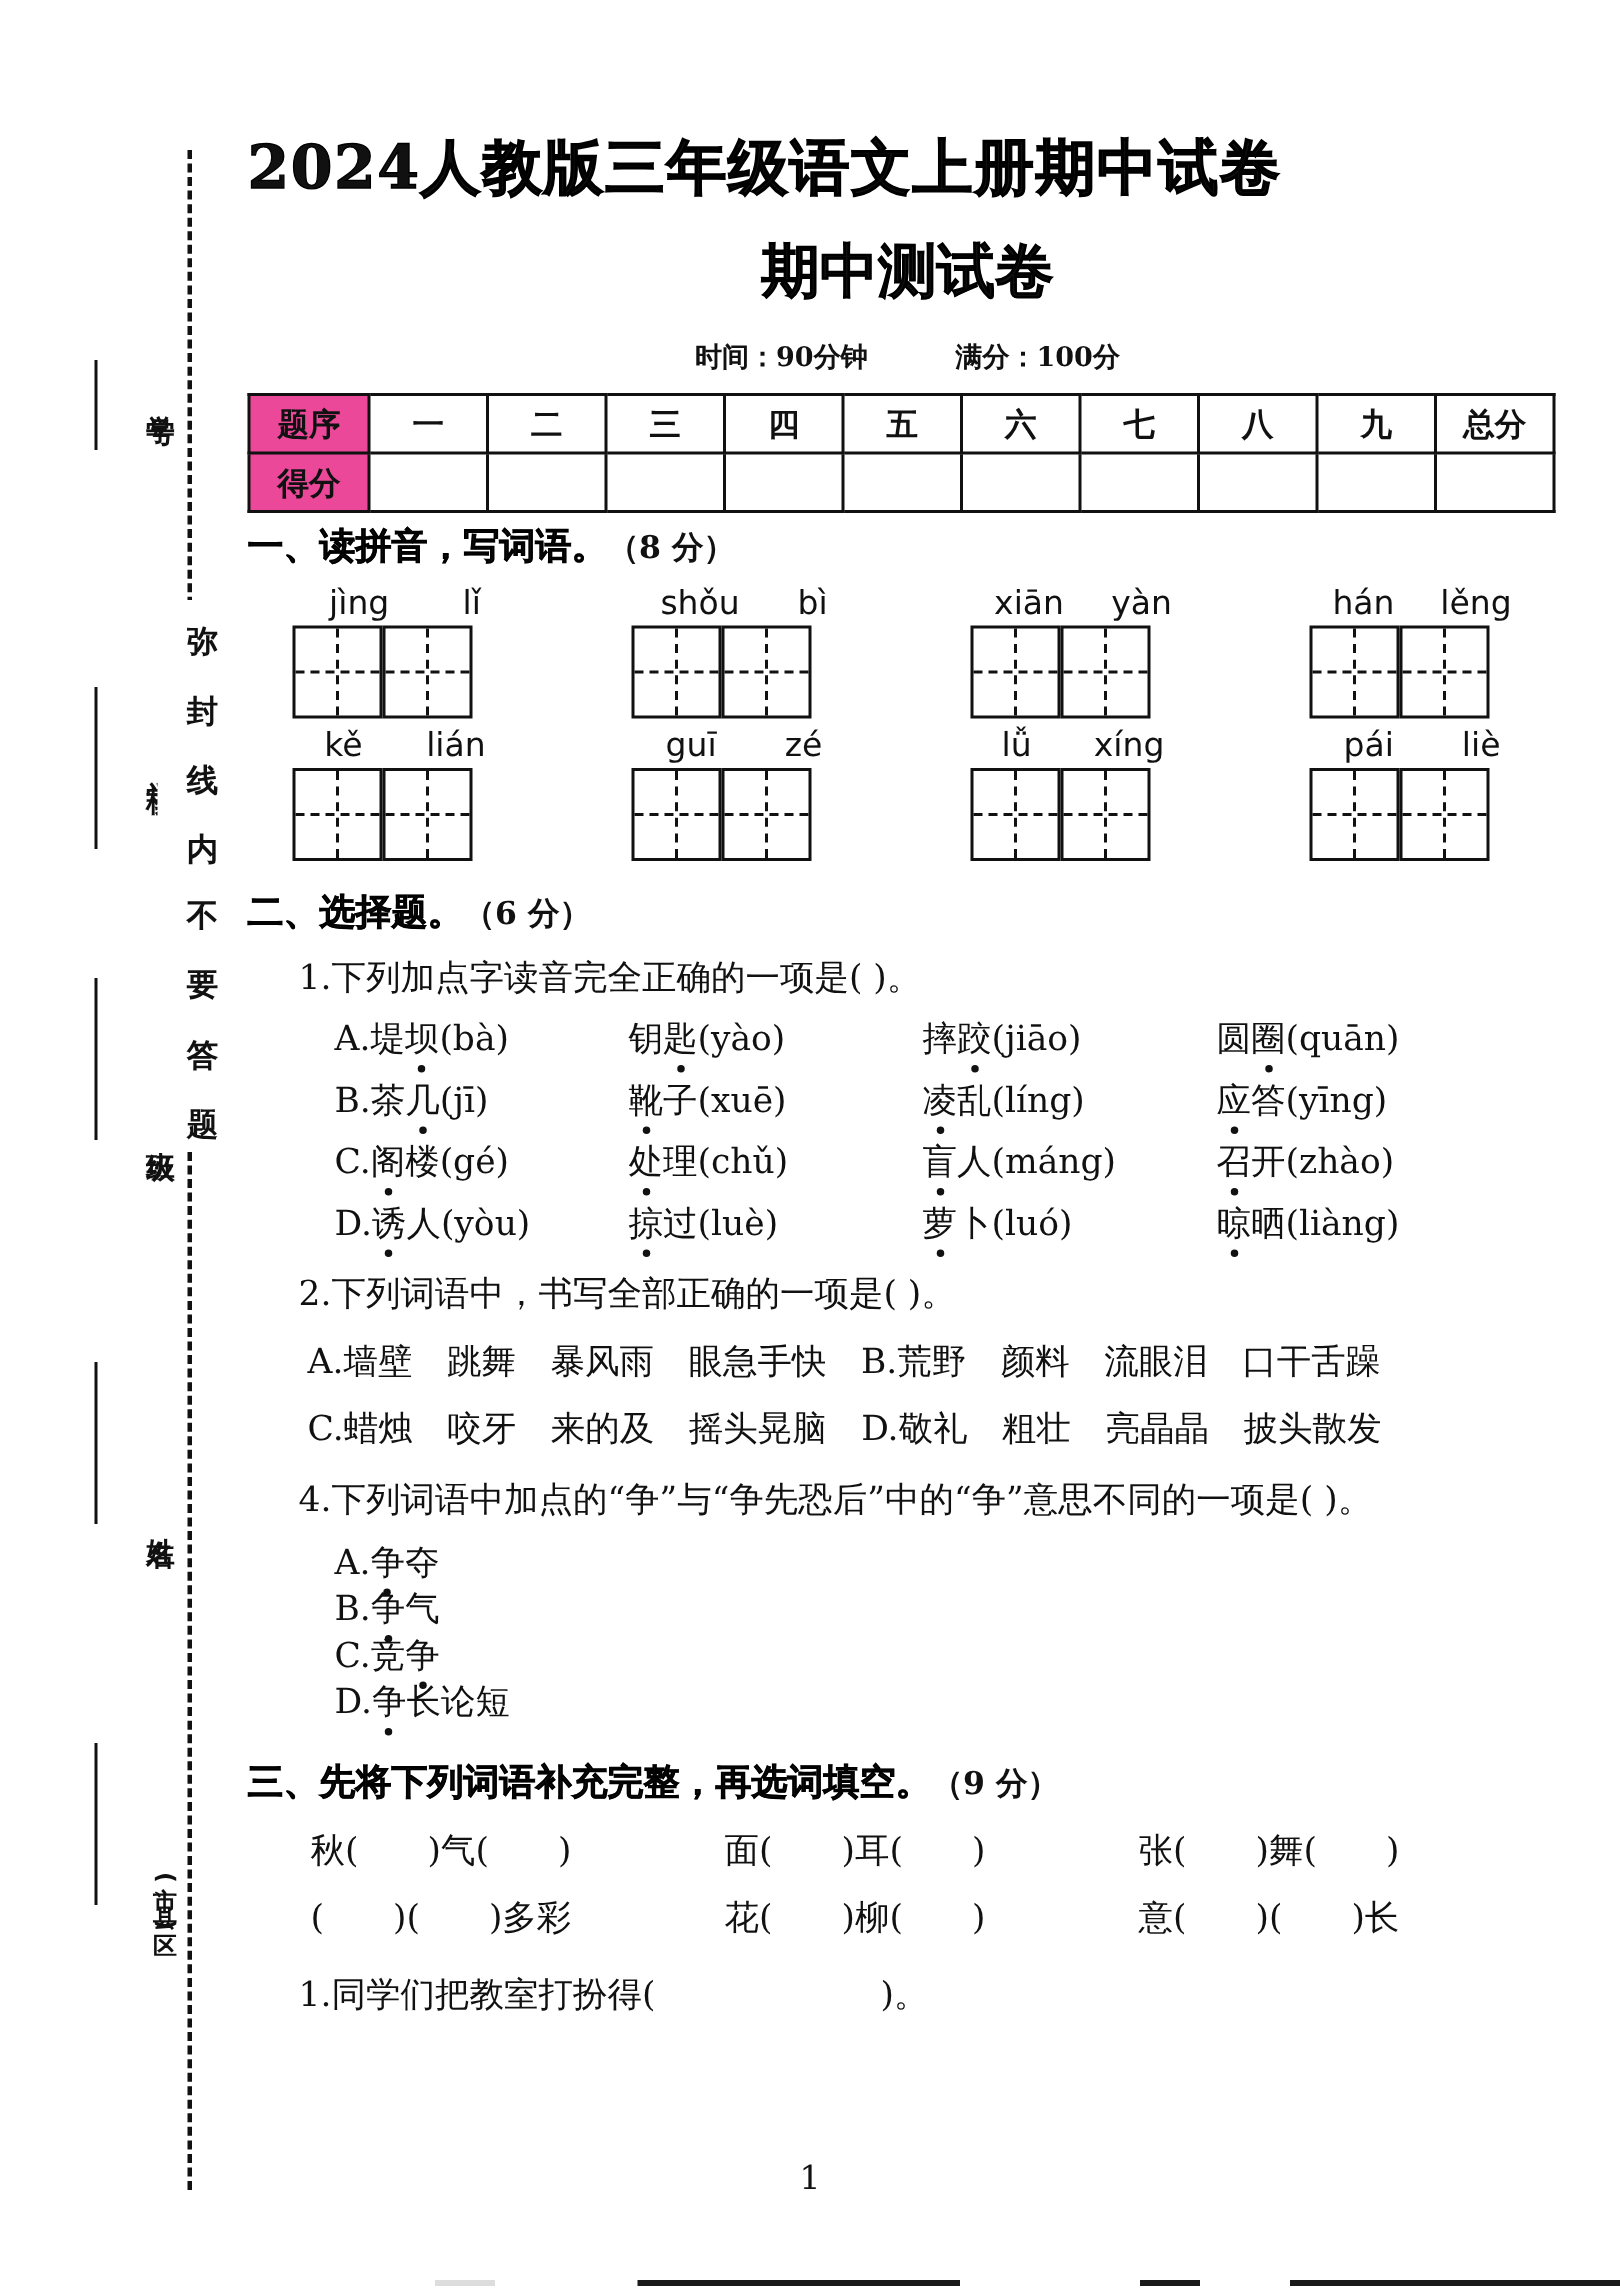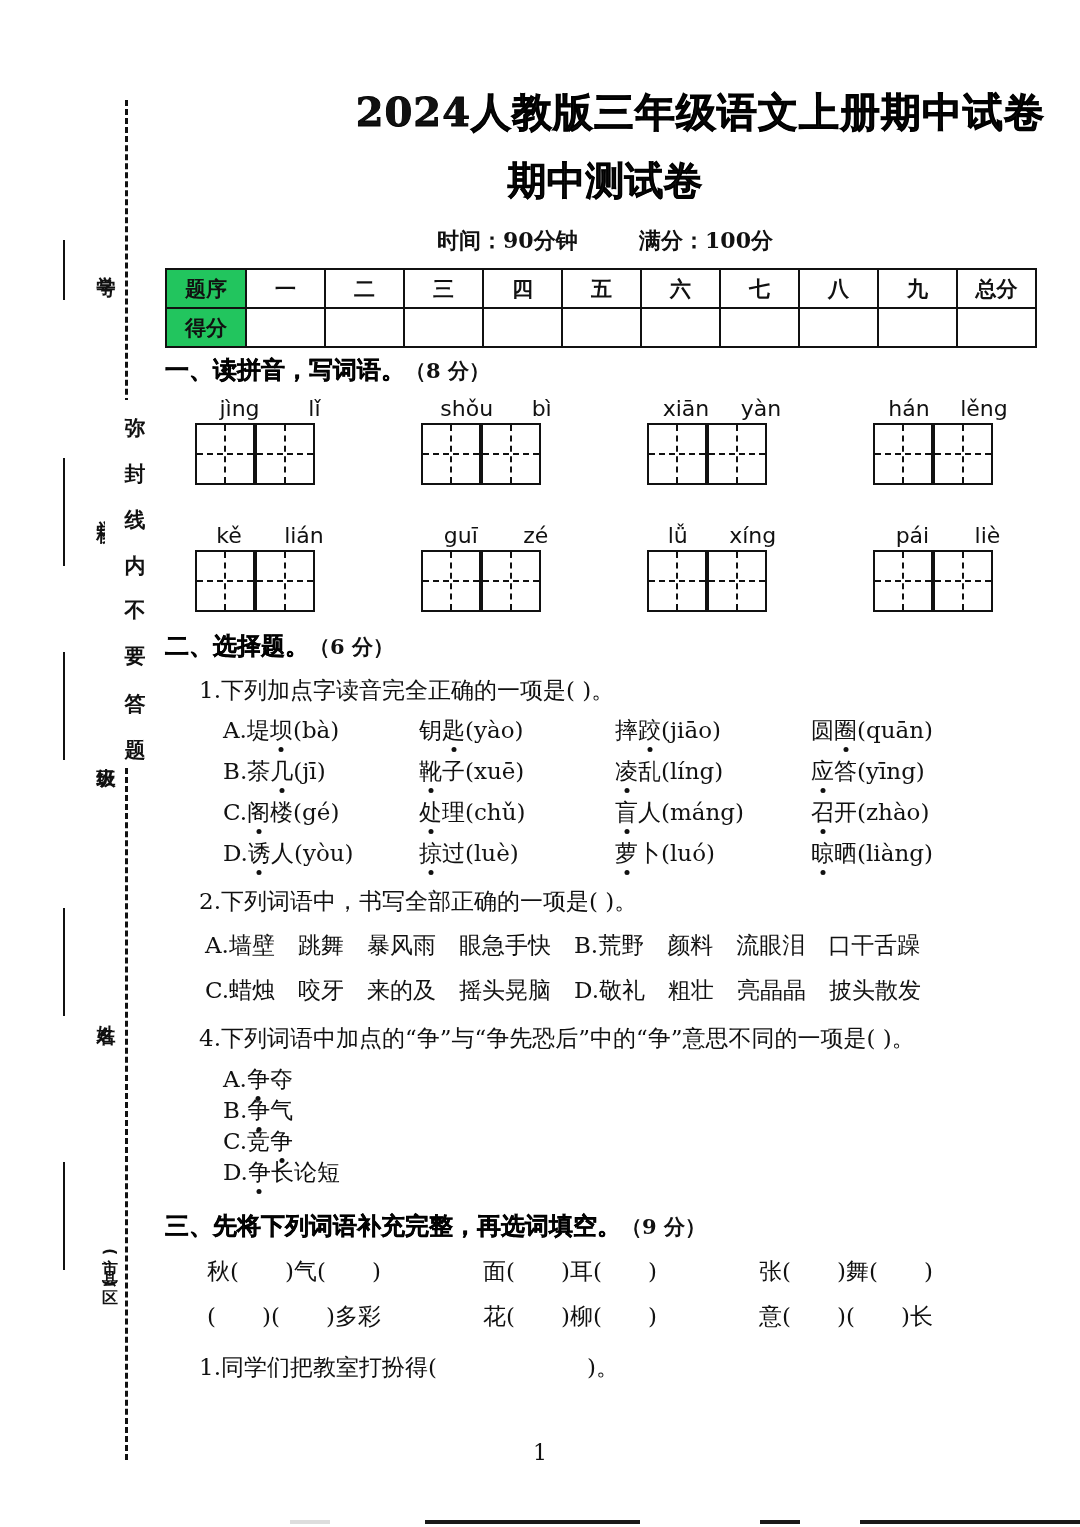--- a/index.html
+++ b/index.html
@@ -29,47 +29,47 @@
     writing-mode:vertical-rl;text-orientation:upright;
     font-size:21px;font-weight:700;letter-spacing:46px;
     background:#fff;text-align:center;
     font-family:"DejaVu Sans",sans-serif;
   }
 
   
   .main{position:absolute;left:165px;top:0;width:880px;}
 
   .title{
-    text-align:right;font-size:40px;font-weight:900;
+    text-align:left;font-size:40px;font-weight:900;
     letter-spacing:1px;margin-top:88px;line-height:1.2;
     font-family:"DejaVu Serif","Liberation Serif",serif;
     -webkit-text-stroke:0.9px #000;
   }
   .subtitle{
     text-align:center;font-size:39px;font-weight:900;margin-top:18px;
     font-family:"DejaVu Serif","Liberation Serif",serif;
     -webkit-text-stroke:0.6px #000;
   }
   .meta{
-    text-align:center;font-size:22px;font-weight:700;margin-top:18px;
+    text-align:center;font-size:18px;font-weight:700;margin-top:18px;
     font-family:"DejaVu Serif","Liberation Serif",serif;
   }
   .meta .gap{display:inline-block;width:46px;}
 
   
   table.score{
     border-collapse:collapse;width:872px;margin-top:12px;margin-left:0;
     table-layout:fixed;
   }
   table.score td{
     border:2px solid #111;height:35px;text-align:center;
     font-size:21px;font-weight:800;
     font-family:"DejaVu Serif","Liberation Serif",serif;
   }
-  table.score td.hd{width:76px;background:#22c55e;}
+  table.score td.hd{width:76px;background:#ec4899;}
 
   
   .badgewrap{position:relative;height:58px;margin-top:20px;}
   .badge{
     position:absolute;left:345px;top:4px;
     border:3px dashed #111;border-radius:10px;
     padding:5px 26px;font-size:24px;font-weight:800;letter-spacing:7px;
     font-family:"DejaVu Serif","Liberation Serif",serif;
   }
 
@@ -258,21 +258,21 @@
           <span>hán</span>
           <span>lěng</span>
         </div>
         <div class="cells">
             <div class="cell"></div>
             <div class="cell"></div>
           </div>
       </div>
     </div>
 
-    <div class="pyrow" style="margin-top:38px;">
+    <div class="pyrow" style="margin-top:6px;">
       <div class="pygroup">
         <div class="pytext">
           <span>kě</span>
           <span>lián</span>
         </div>
         <div class="cells">
             <div class="cell"></div>
             <div class="cell"></div>
           </div>
       </div>

